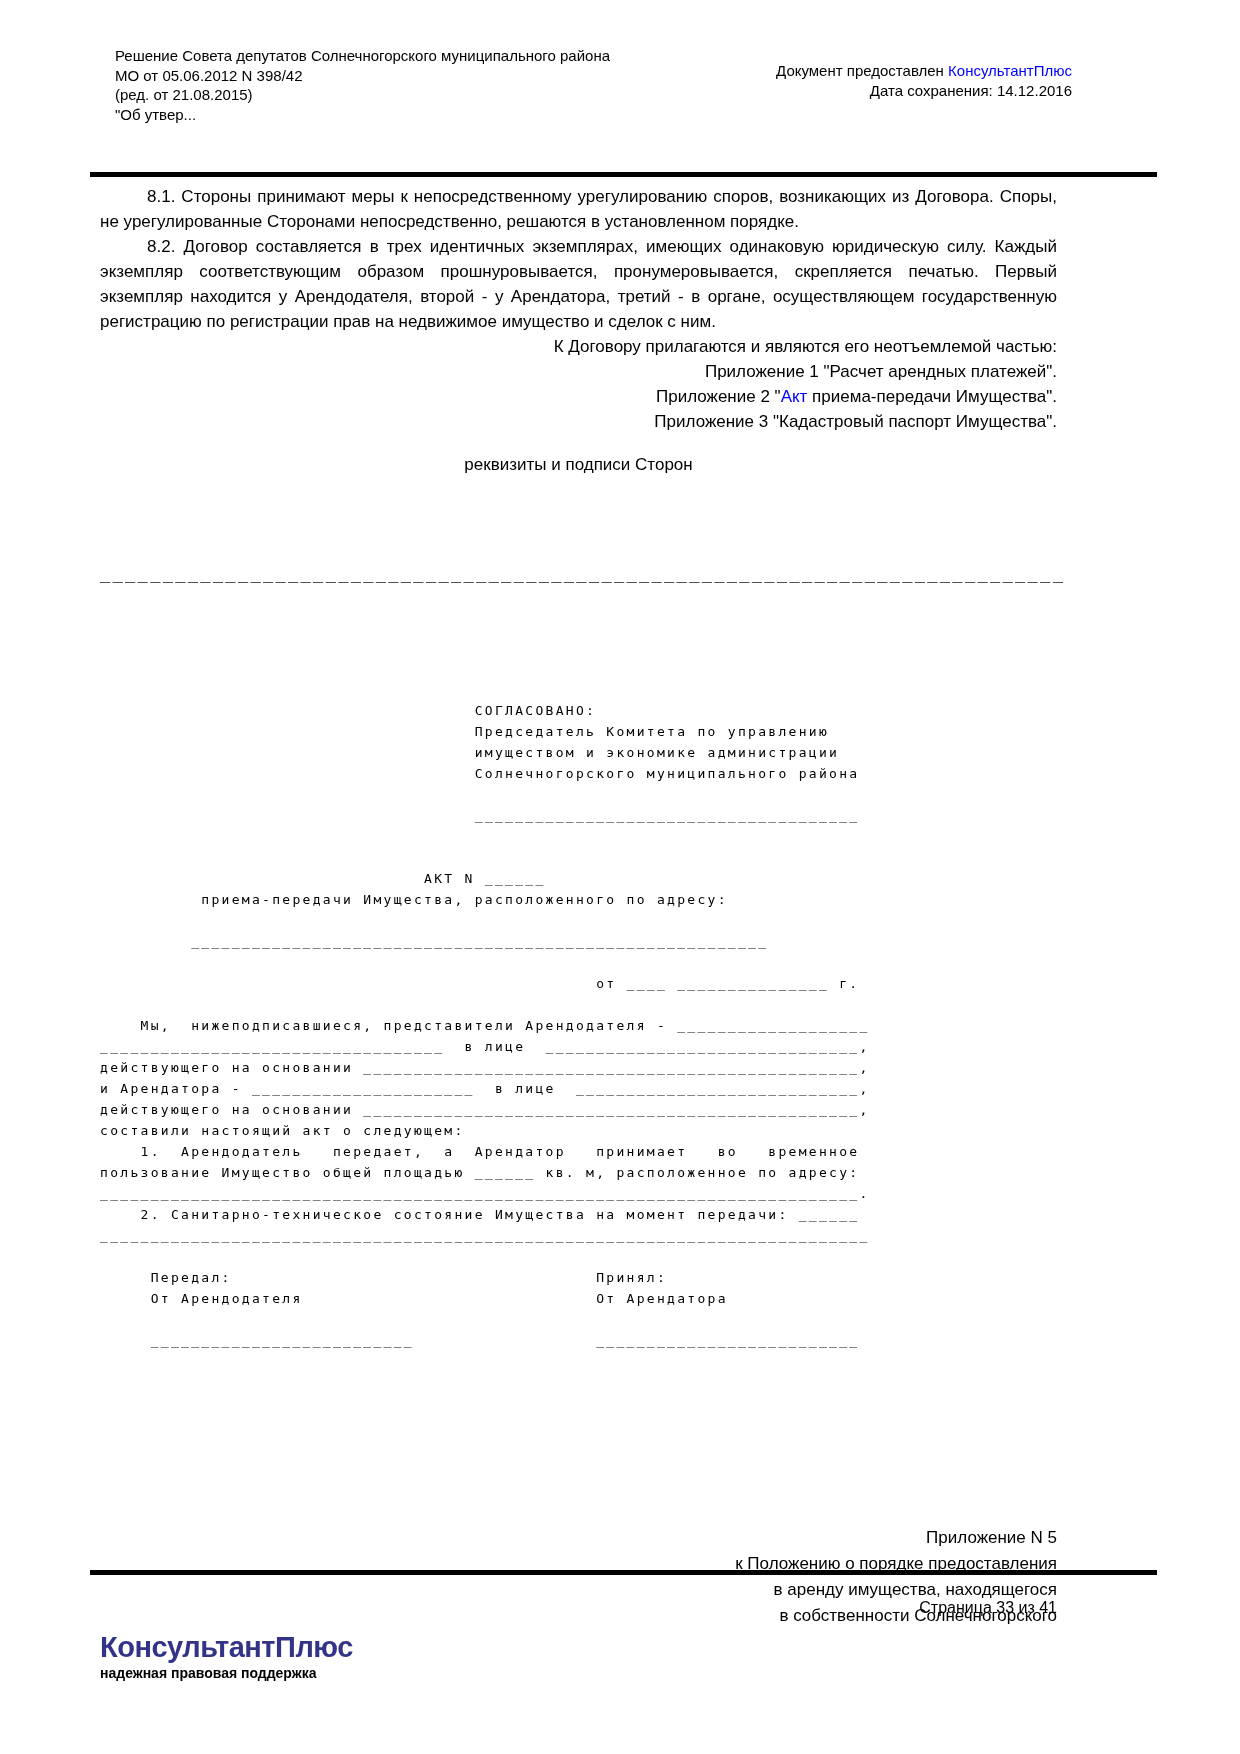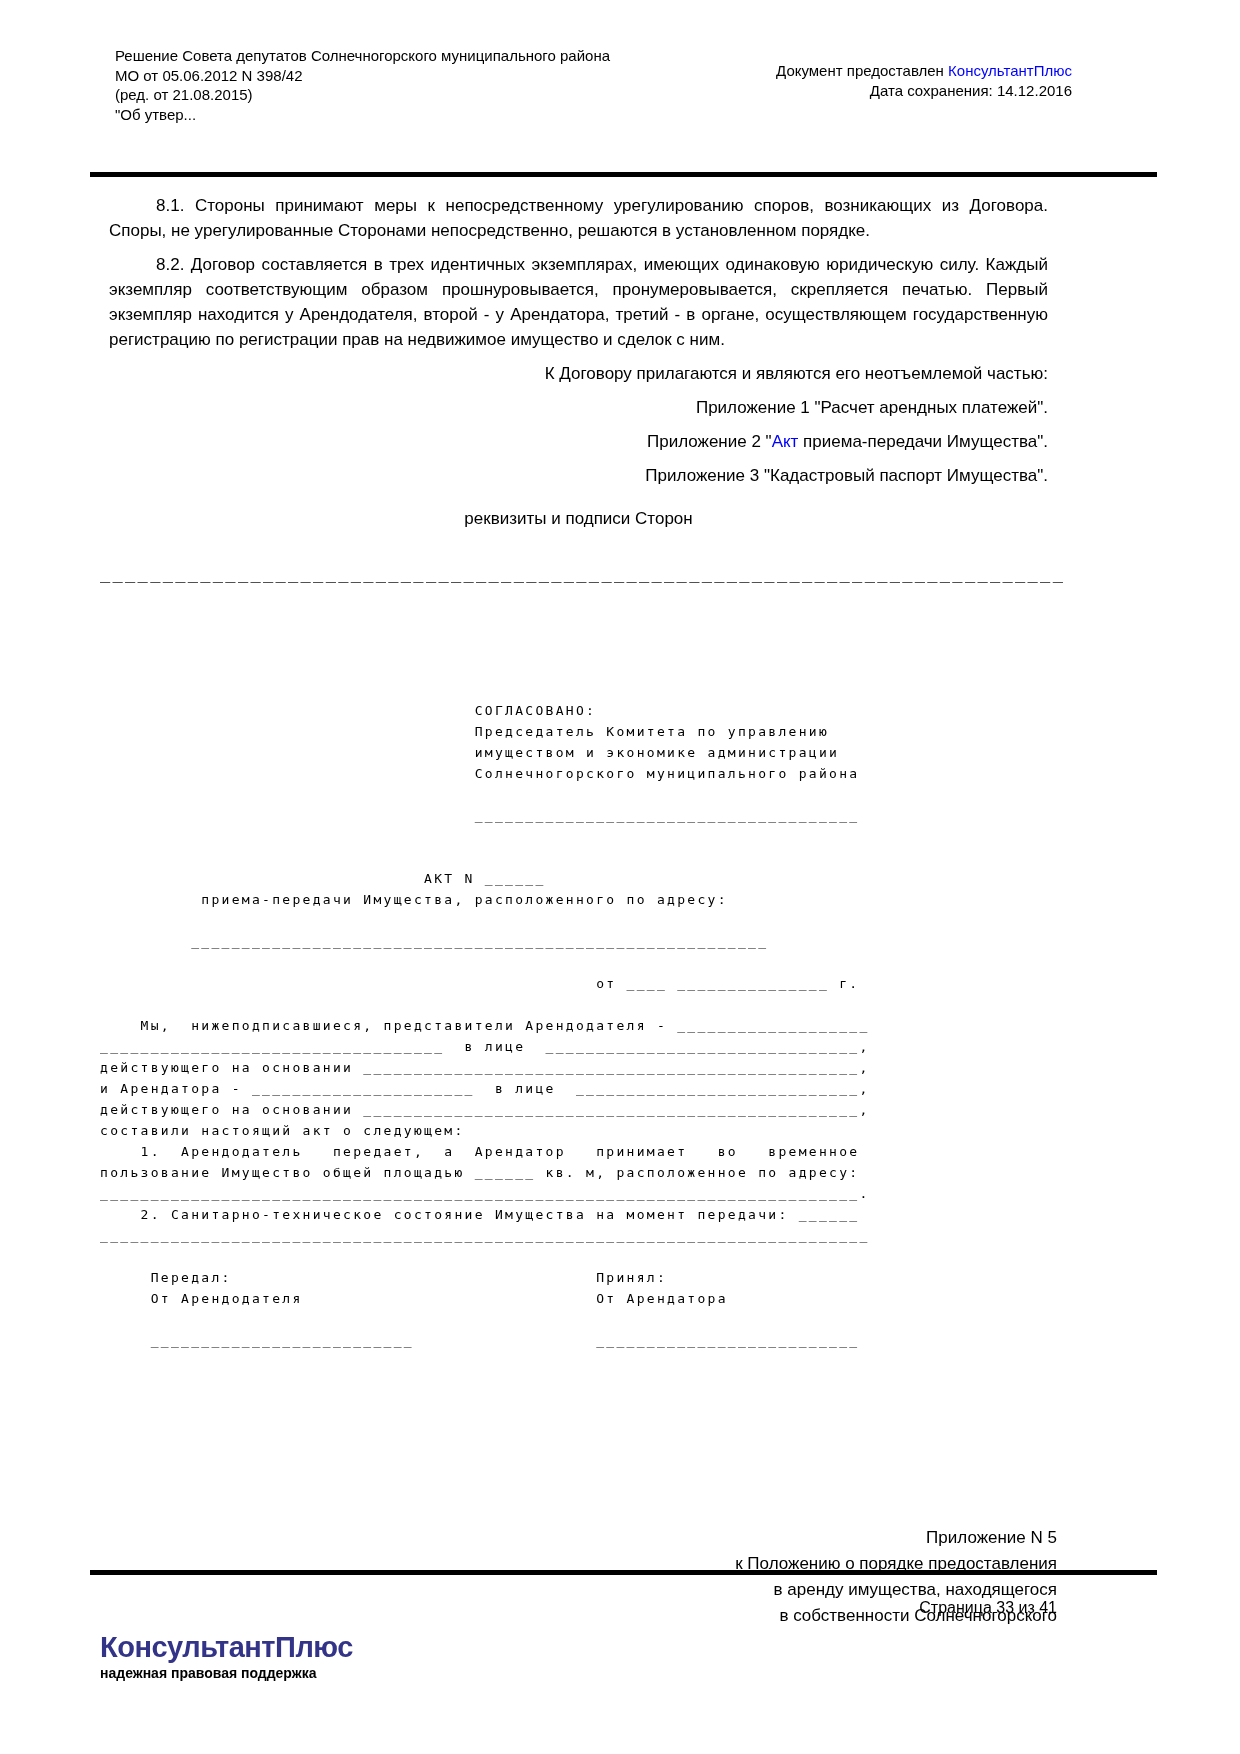--- a/index.html
+++ b/index.html
@@ -12,21 +12,21 @@
   .header-left{font-size:15px;line-height:19.5px;white-space:pre-line;}
   .header-right{font-size:15px;line-height:19.5px;text-align:right;margin-top:15px;white-space:nowrap;}
 
   
   .rule{position:absolute;left:90px;width:1067px;height:5px;background:#000;}
   .rule-top{top:172px;}
   .rule-bottom{top:1570px;}
 
   
   .body-text{position:absolute;top:184px;left:100px;width:957px;font-size:17px;line-height:25px;}
-  .body-text p{margin:9px;}
+  .body-text p{margin:0;}
   .para{text-align:justify;text-indent:47px;}
   .plain{padding-left:47px;text-align:right;}
   .heading9{margin-top:18px;text-align:center;}
 
   
   .mono{font-family:"DejaVu Sans Mono",monospace;font-size:17px;letter-spacing:2.3px;}
   .separator{position:absolute;top:562px;left:100px;line-height:22px;white-space:pre;}
   .act-form{position:absolute;top:700px;left:100px;margin:0;
             font-family:"DejaVu Sans Mono",monospace;font-size:13px;line-height:21px;
             letter-spacing:2.3px;white-space:pre;}

